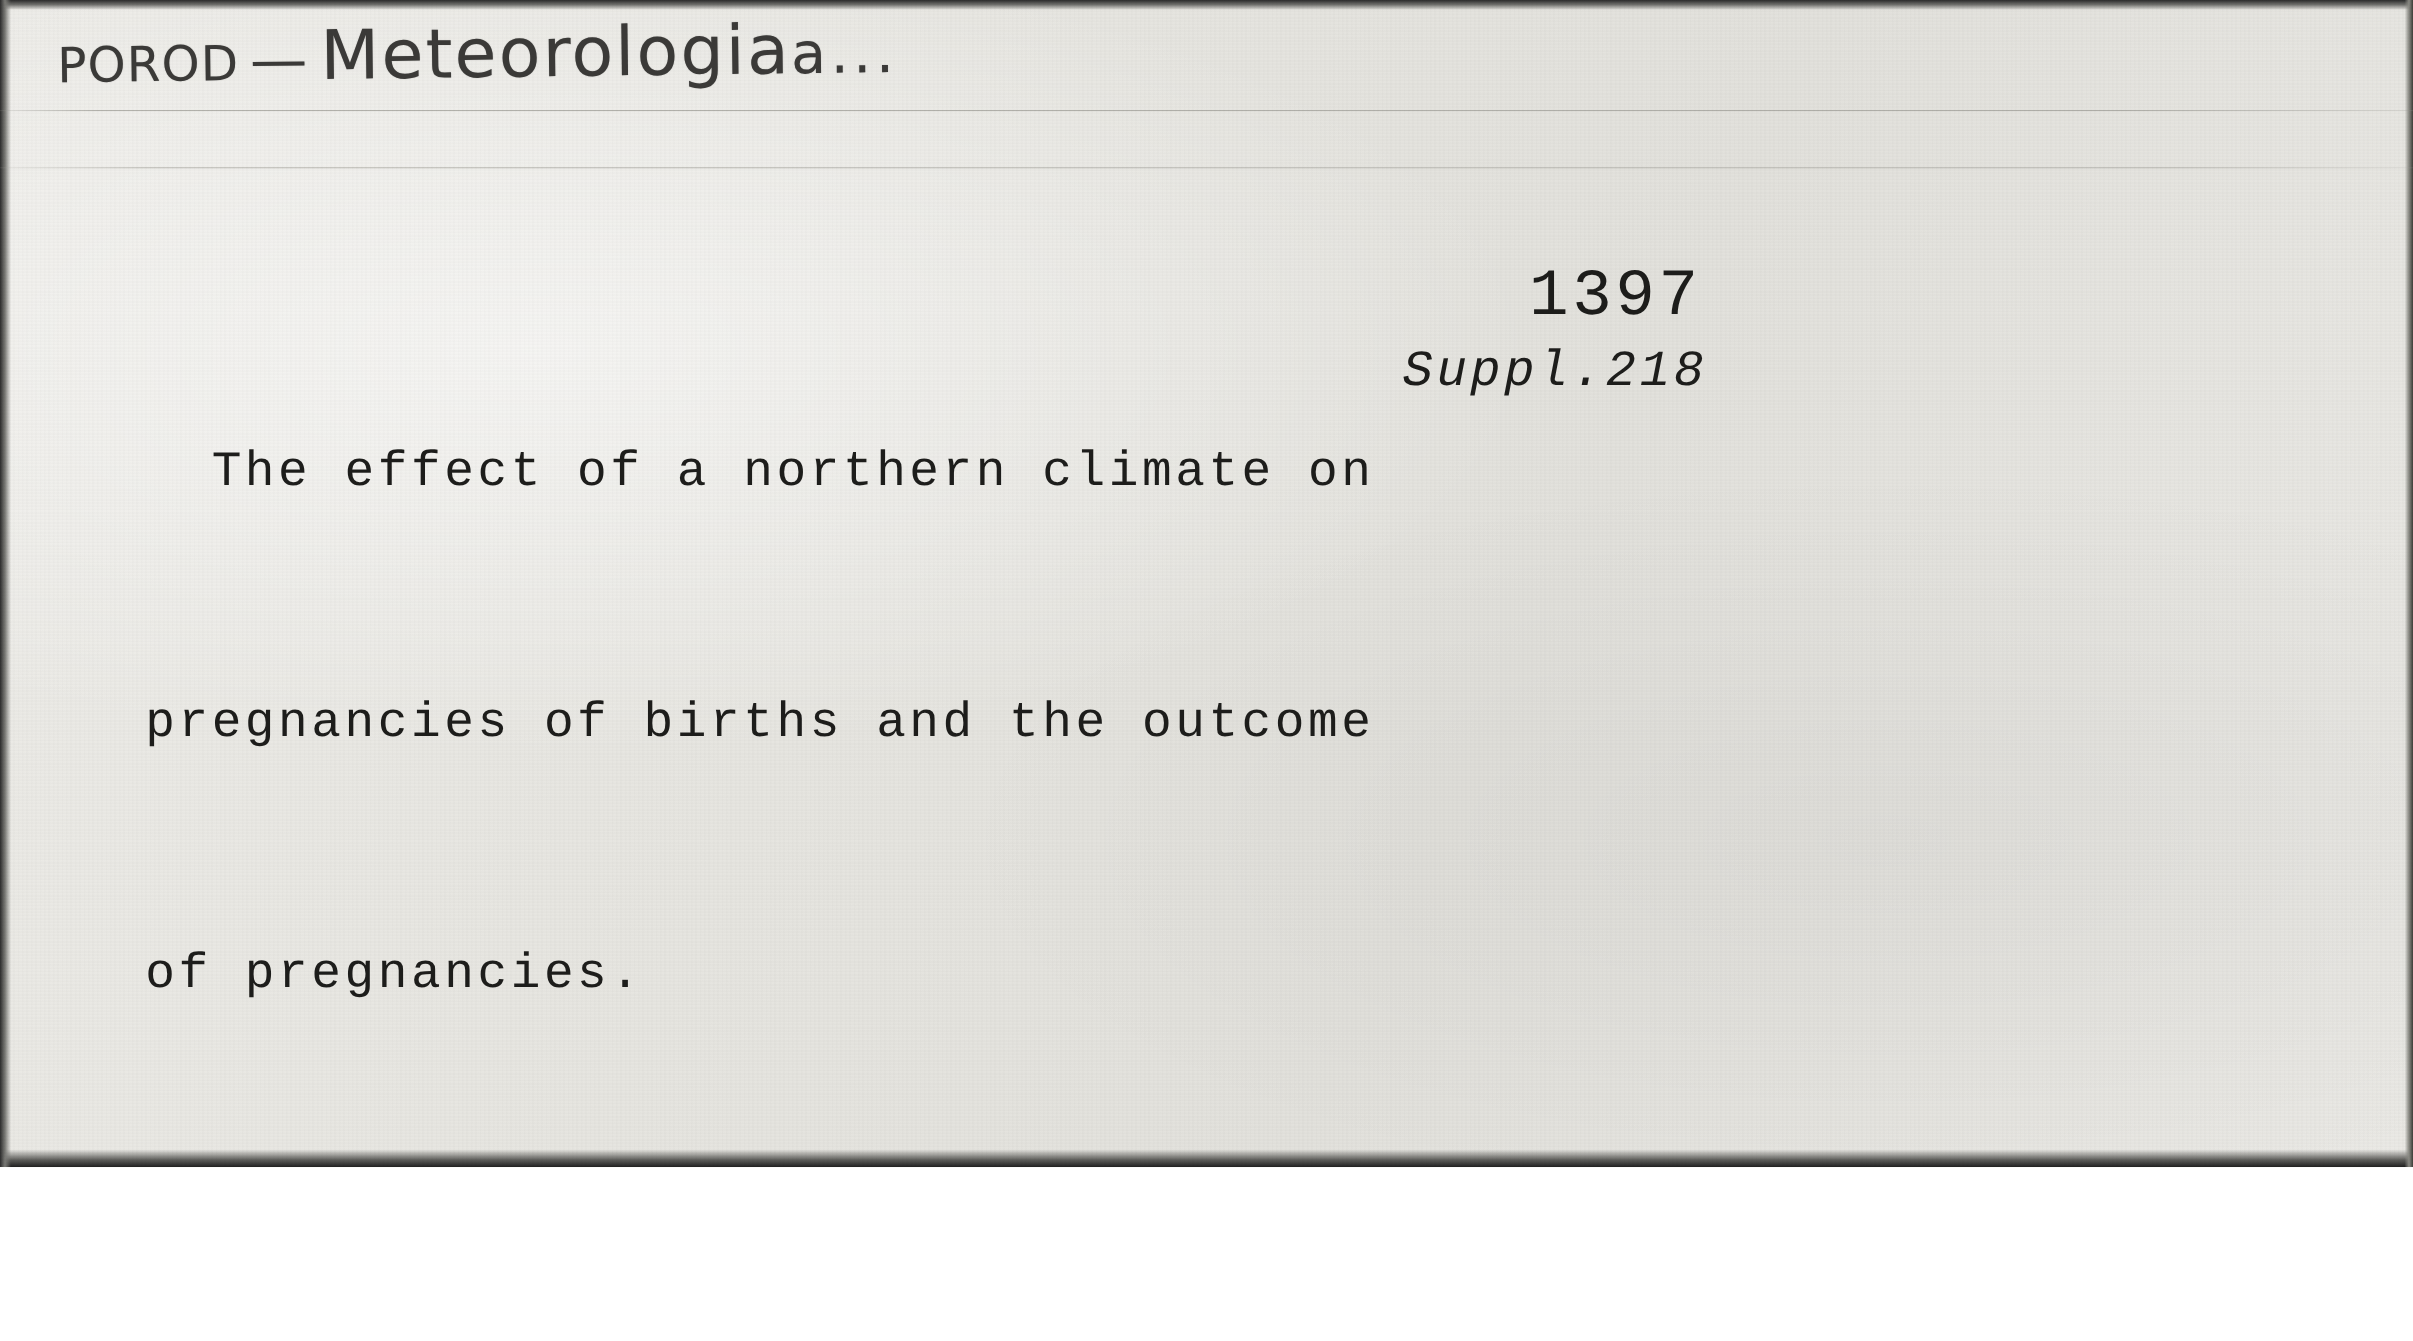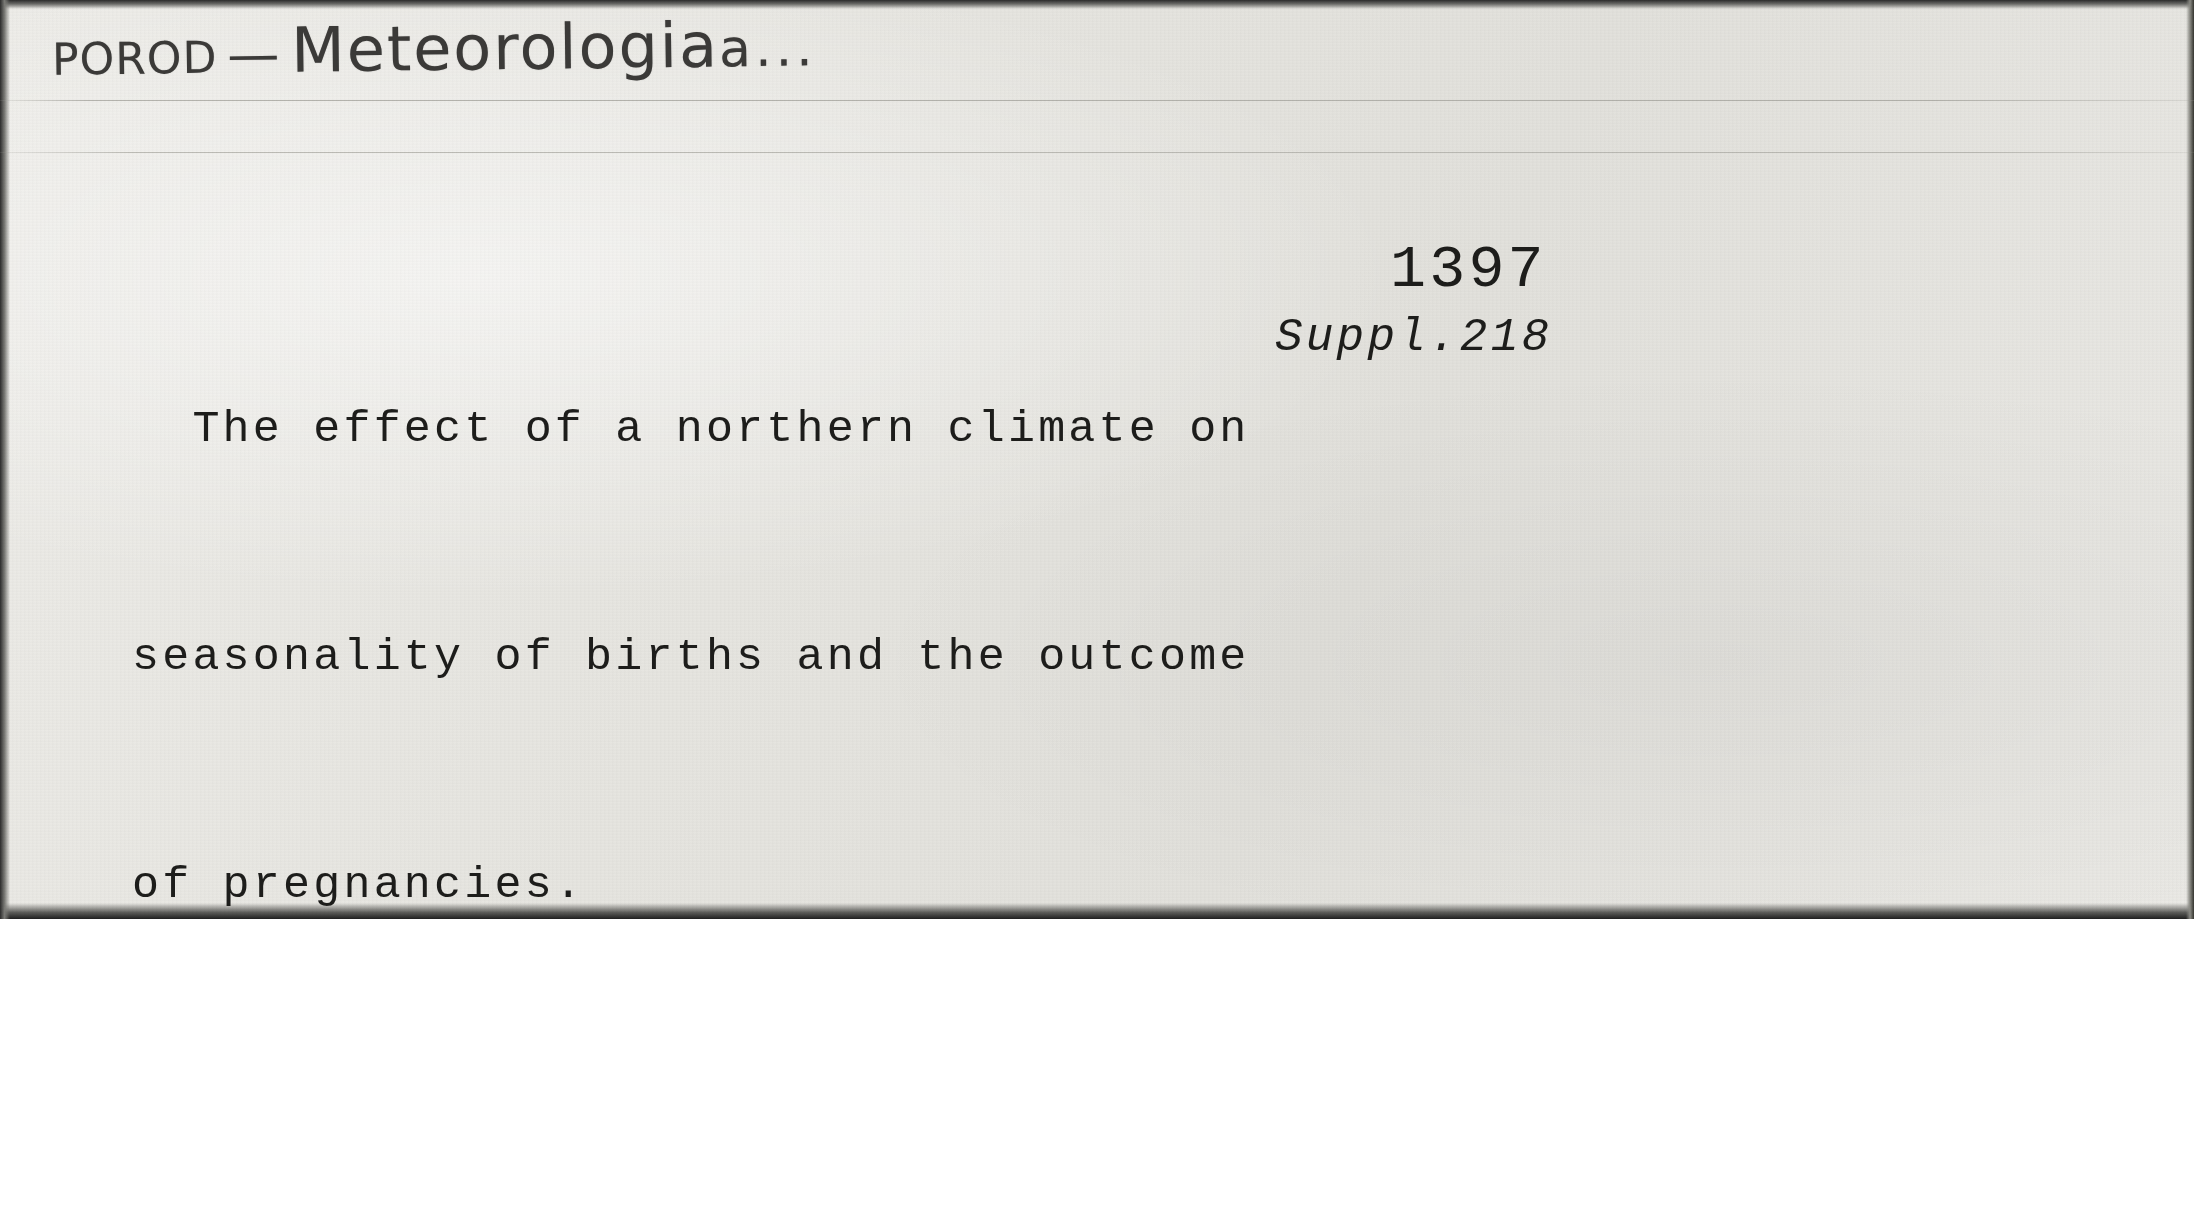--- a/index.html
+++ b/index.html
@@ -11,21 +11,21 @@
     width: 2194px;
     height: 1219px;
     overflow: hidden;
     font-family: "Liberation Mono", monospace;
   }
 
   
   .card {
     position: relative;
     width: 2194px;
-    height: 919px;
+    height: 1061px;
     background: #e8e7e3;
     background-image:
       radial-gradient(ellipse 60% 50% at 22% 30%, rgba(255,255,255,0.55), rgba(255,255,255,0) 70%),
       radial-gradient(ellipse 55% 45% at 78% 72%, rgba(0,0,0,0.035), rgba(0,0,0,0) 72%),
       linear-gradient(115deg, #edece8 0%, #e6e5e0 38%, #e2e1dc 62%, #eae9e5 100%);
     overflow: hidden;
   }
   
   .grain {
     position: absolute;
@@ -132,20 +132,20 @@
 
   <div class="handwriting">
     <span class="hw-small">POROD</span><span class="hw-dash">—</span><span class="hw-word">Meteorologia</span><span class="hw-tail">a...</span>
   </div>
 
   <div class="ln-number">1397</div>
   <div class="ln-suppl">Suppl.218</div>
 
   <div class="typed">
     <span class="ln">  The effect of a northern climate on</span>
-    <span class="ln">seasonality of births and the outcome</span>
+    <span class="ln">pregnancies of births and the outcome</span>
     <span class="ln">of pregnancies.</span>
     
     
   </div>
 
   <div class="grain"></div>
 </div>
 
 </body></html>

